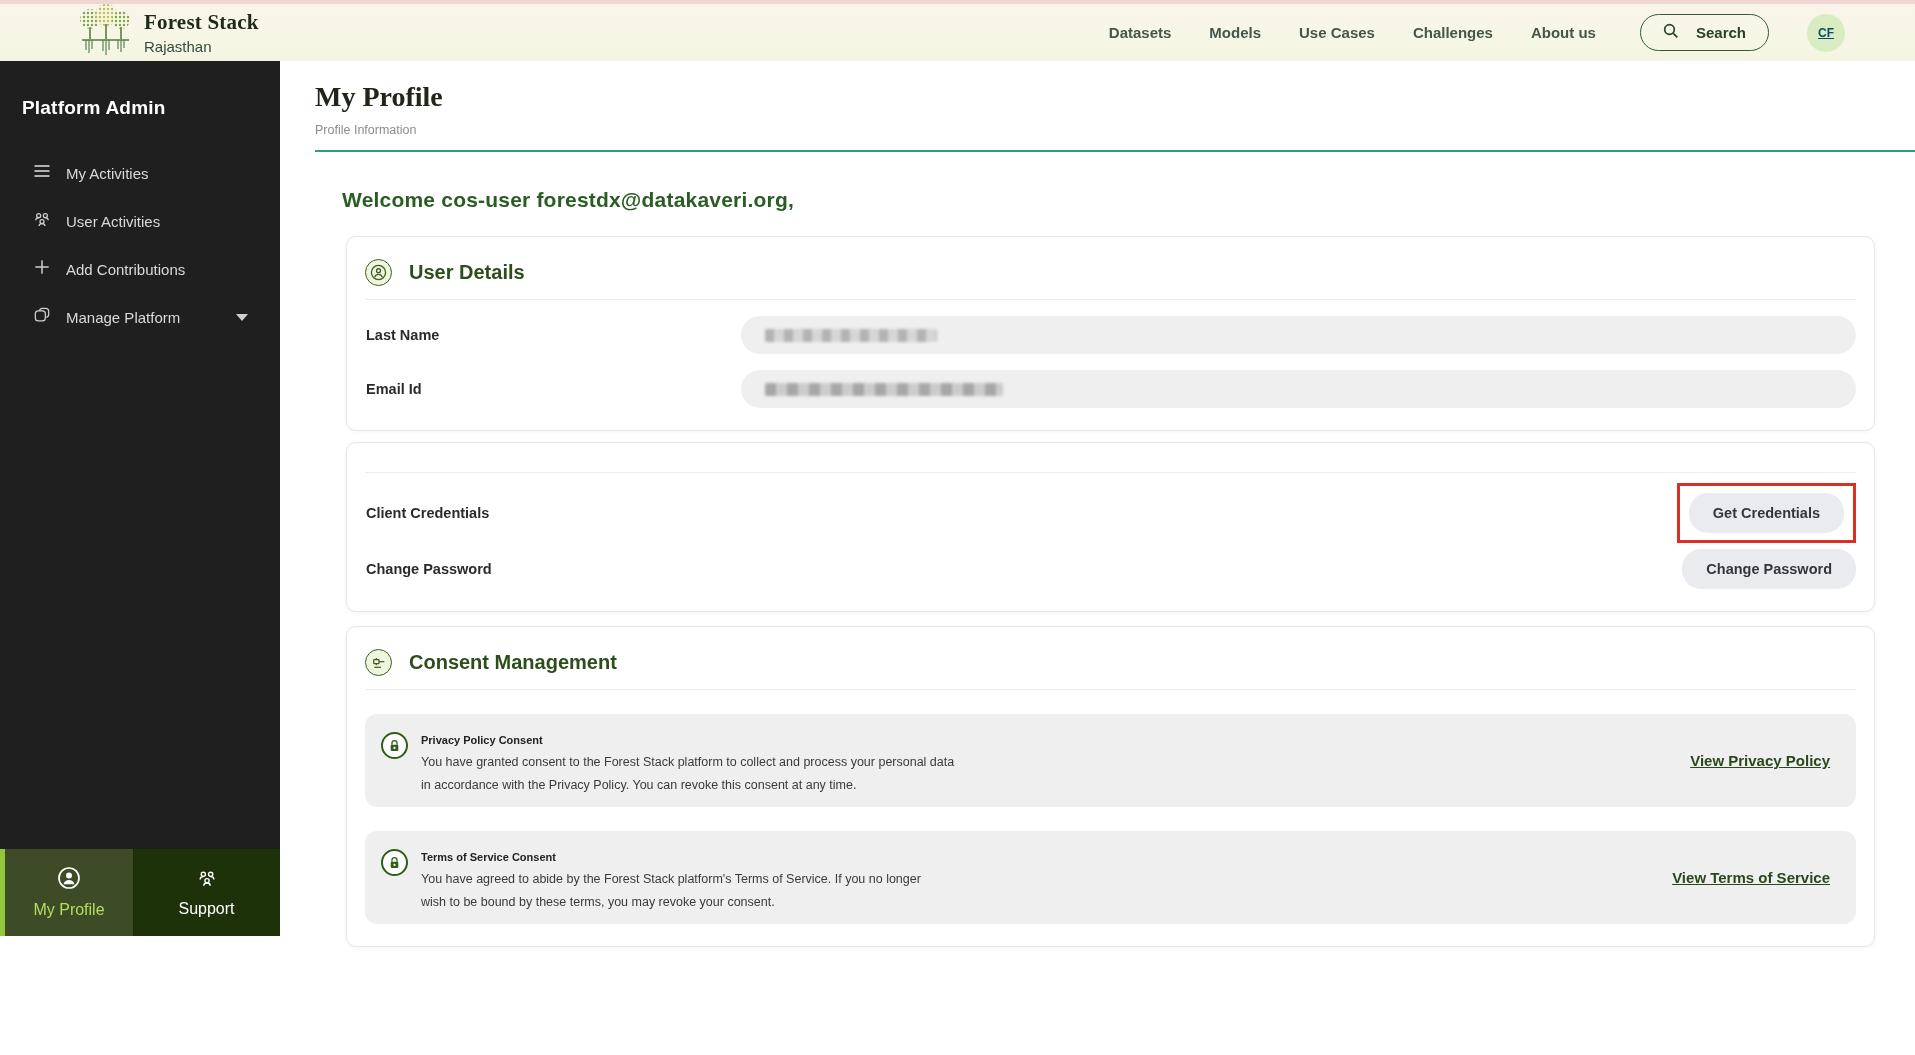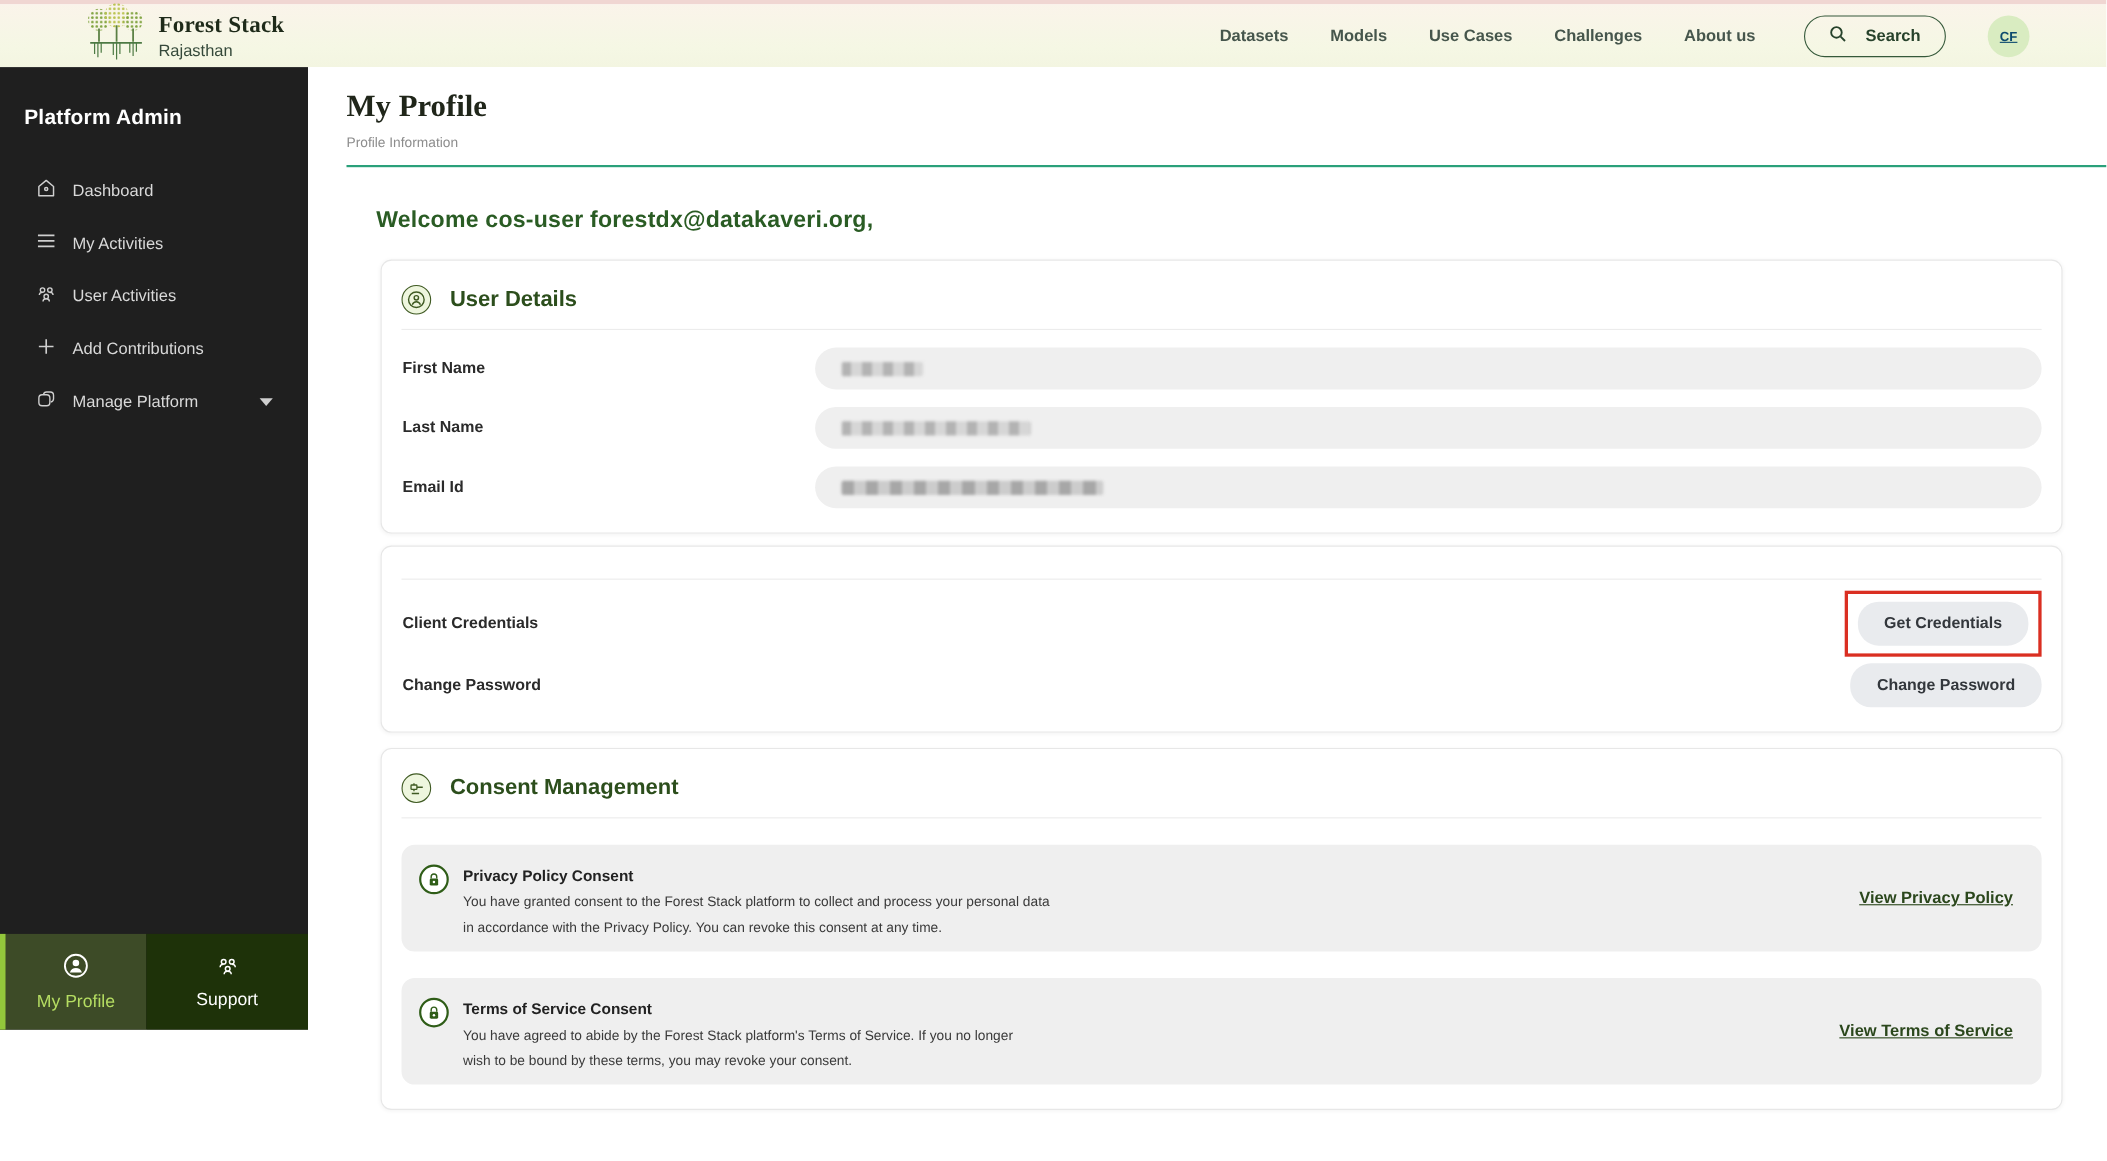--- a/index.html
+++ b/index.html
@@ -76,21 +76,21 @@
   .row-cred { margin-top:10px; }
   .row-pass { margin-top:6px; }
   .row-pass .pill-btn { margin-left:auto; }
 
   
   .consent-box { display:flex; align-items:flex-start; background:#efefef; border-radius:12px;
     padding:15px 26px 15px 16px; margin-top:24px; }
   .lock-ring { width:27px; height:27px; border-radius:50%; background:#fff; border:2px solid #2f5d18;
     display:flex; align-items:center; justify-content:center; flex-shrink:0; margin-top:3px; }
   .consent-body { margin-left:13px; }
-  .consent-title { font-size:14px; font-weight:700; color:#222; margin-top:5px; }
+  .consent-title { font-size:11px; font-weight:700; color:#222; margin-top:5px; }
   .consent-line { font-size:12.5px; color:#3a3a3a; margin-top:9px; }
   .consent-link { margin-left:auto; align-self:center; font-size:15px; font-weight:700;
     color:#2b471c; text-decoration:underline; cursor:pointer; white-space:nowrap; }
 
   .mt-card1 { margin-top:24px; } .mt-card2 { margin-top:11px; } .mt-card3 { margin-top:14px; }
 </style>
 </head>
 <body>
 
 <div class="topstrip"></div>
@@ -152,29 +152,20 @@
   </div>
 </div>
 
 <div class="body-row">
 
   <div class="sidebar">
     <div class="sb-title">Platform Admin</div>
     <div class="sb-menu">
       <div class="sb-item">
         <span>
-          <svg width="20" height="20" viewBox="0 0 24 24" fill="none" stroke="#cfcfcf" stroke-width="1.6">
-              <path d="M4 10.2 12 3.6 20 10.2 V20.4 H4 Z" stroke-linejoin="round"></path>
-              <circle cx="12" cy="13" r="1.7"></circle>
-            </svg>
-        </span>
-        <span class="lbl">Dashboard</span>
-      </div>
-      <div class="sb-item">
-        <span>
           <svg width="20" height="20" viewBox="0 0 24 24" stroke="#cfcfcf" stroke-width="2">
               <line x1="3" y1="6" x2="21" y2="6"></line>
               <line x1="3" y1="12" x2="21" y2="12"></line>
               <line x1="3" y1="18" x2="21" y2="18"></line>
             </svg>
         </span>
         <span class="lbl">My Activities</span>
       </div>
       <div class="sb-item">
         <span>
@@ -252,26 +243,20 @@
           <svg width="17" height="17" viewBox="0 0 24 24" fill="none" stroke="#3f5a23" stroke-width="1.8">
               <circle cx="12" cy="12" r="10"></circle>
               <circle cx="12" cy="9.5" r="2.8"></circle>
               <path d="M6.8 18.5 c0.9-2.8 2.9-4 5.2-4 s4.3 1.2 5.2 4"></path>
             </svg>
         </span>
         <span class="card-title">User Details</span>
       </div>
       <div class="card-rule"></div>
 
-      <div class="field-row">
-        <span class="field-label">First Name</span>
-        <div class="field-pill">
-            <span class="blurval w1"></span>
-          </div>
-      </div>
       <div class="field-row">
         <span class="field-label">Last Name</span>
         <div class="field-pill">
             <span class="blurval w2"></span>
           </div>
       </div>
       <div class="field-row">
         <span class="field-label">Email Id</span>
         <div class="field-pill">
             <span class="blurval w3"></span>

